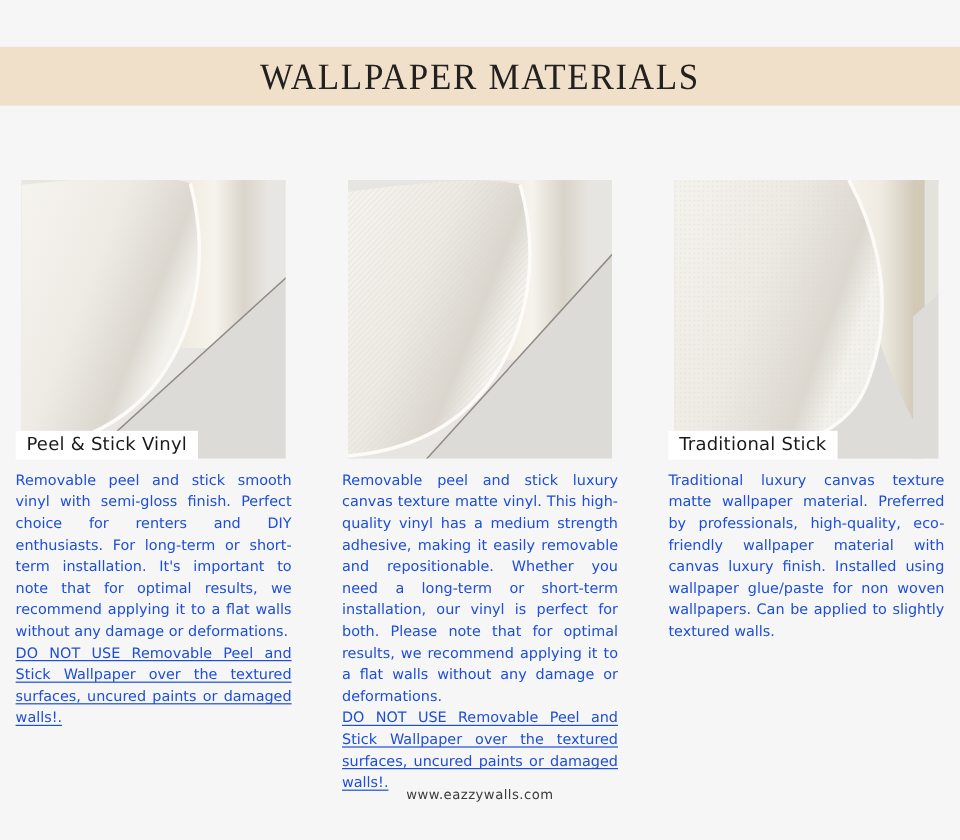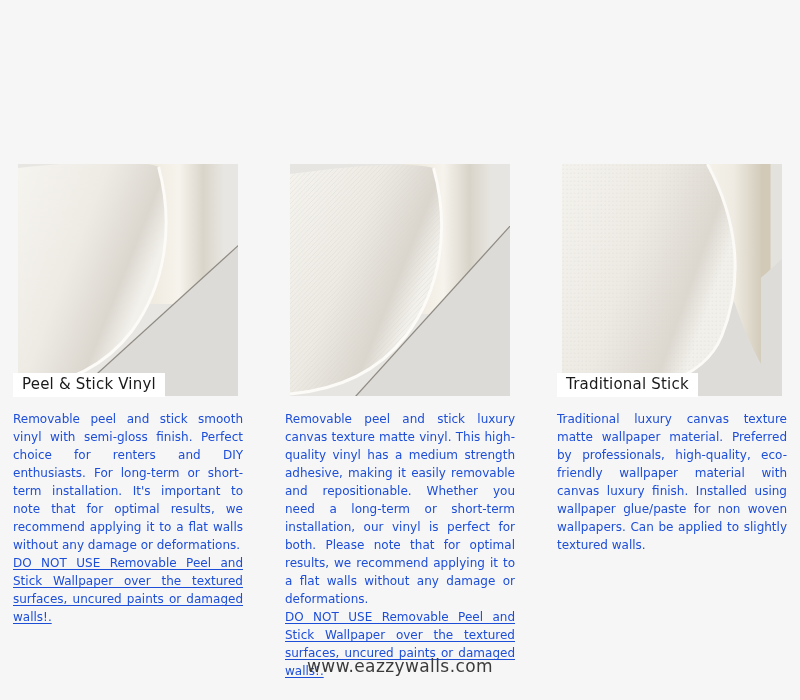--- a/index.html
+++ b/index.html
@@ -42,21 +42,21 @@
     top: 150px;
     left: 0;
     width: 774px;
     padding: 0 13px;
     display: flex;
     gap: 42px;
   }
   .col { flex: 1; min-width: 0; }
   .photo {
     position: relative;
-    margin: 14px 5px;
+    margin: 0 5px;
     height: 232px;
     background: #e6e4e0;
   }
   .photo svg { display: block; width: 100%; height: 100%; }
   .material-label {
     position: absolute;
     left: -5px;
     bottom: -1px;
     background: #ffffff;
     padding: 2px 9px 4px 9px;
@@ -76,30 +76,33 @@
     display: block;
     text-decoration-thickness: 1px;
     text-underline-offset: 2px;
   }
   .site-footer {
     position: absolute;
     top: 656px;
     left: 0;
     width: 800px;
     text-align: center;
-    font-size: 17px;
+    font-size: 11px;
     letter-spacing: 0.4px;
     color: #3b3b3b;
   }
 </style>
 </head>
 <body>
 
 <div class="page">
 
+  <header class="banner">
+    <h1>WALLPAPER MATERIALS</h1>
+  </header>
 
   <main class="columns">
 
     <section class="col">
       <figure class="photo" aria-label="smooth white vinyl wallpaper sheet with corner peeled up in a curl">
         <svg viewBox="0 0 230 232" preserveAspectRatio="none">
           <defs>
             <linearGradient id="sheetA" x1="0" y1="0" x2="0.9" y2="0.55">
               <stop offset="0" stop-color="#f6f4ef"></stop>
               <stop offset="0.5" stop-color="#eeebe5"></stop>

